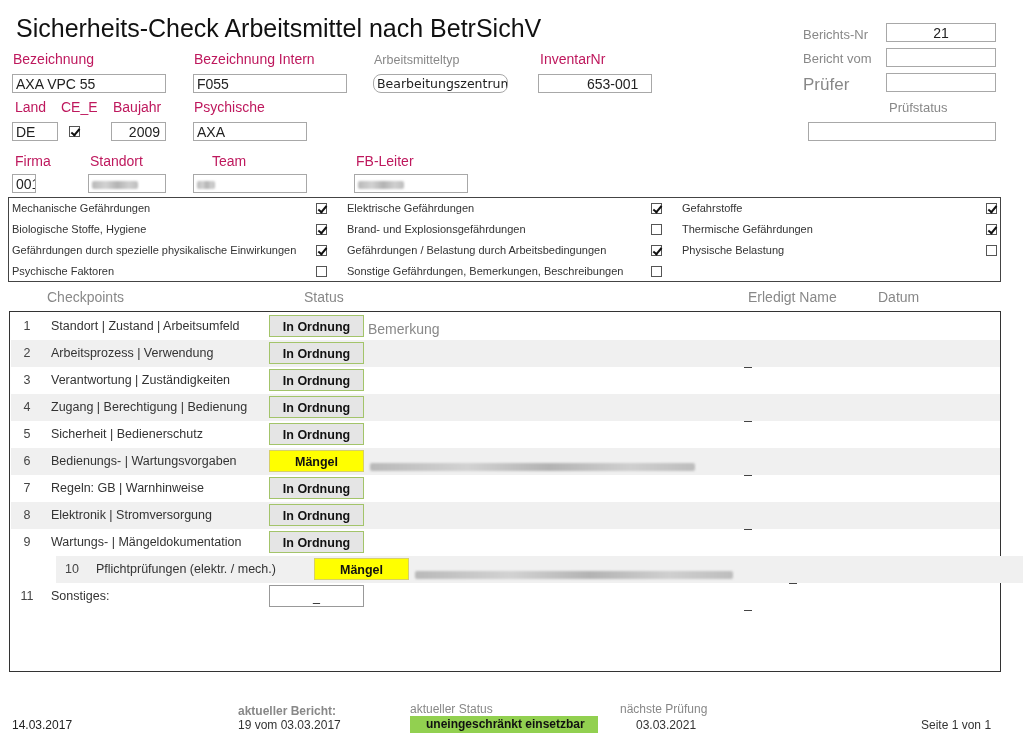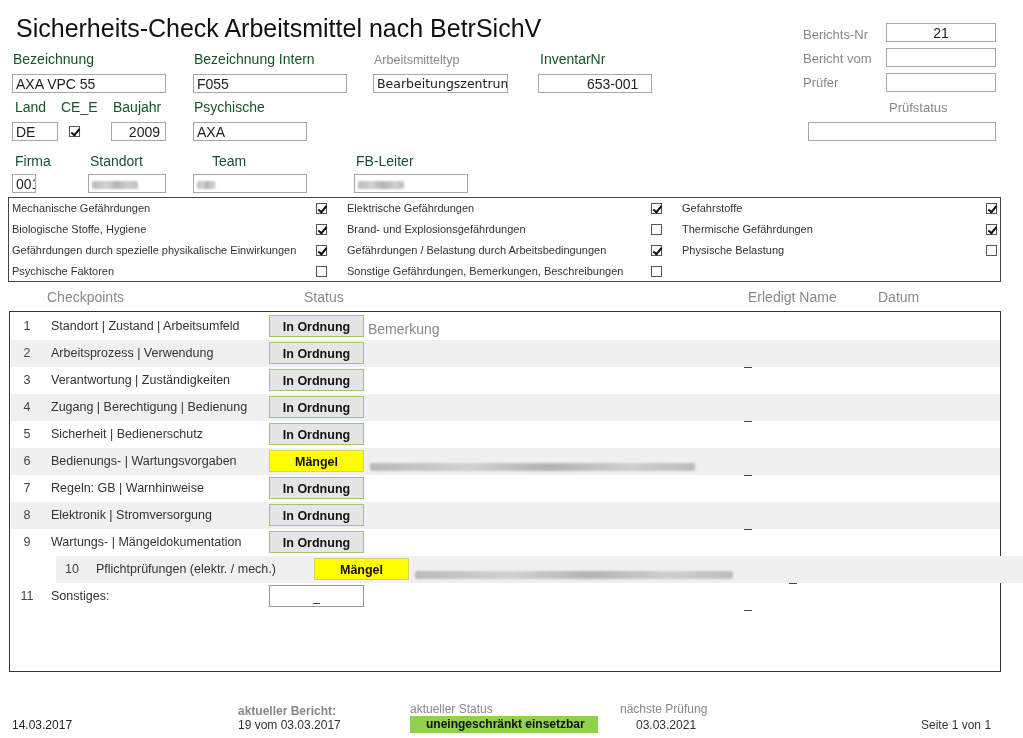--- a/index.html
+++ b/index.html
@@ -1,21 +1,21 @@
 <!DOCTYPE html>
 <html><head>
 <meta charset="utf-8">
 <style>
   * { box-sizing: border-box; margin: 0; padding: 0; }
   html, body { width: 1023px; height: 738px; background: #ffffff; overflow: hidden; }
   body { position: relative; font-family: "Liberation Sans", sans-serif; color: #222; }
 
   .abs { position: absolute; }
   .title { left: 16px; top: 14px; font-size: 25px; color: #111; white-space: nowrap; }
-  .lbl { font-size: 14px; color: #14532d; white-space: nowrap; }
+  .lbl { font-size: 14px; color: #be185d; white-space: nowrap; }
   .lbl-sm { font-size: 12.5px; color: #888; white-space: nowrap; }
   .field {
     position: absolute; height: 19px; border: 1px solid #a8a8a8; background: #fff;
     font-size: 14px; color: #222; padding: 1px 3px; line-height: 16px; white-space: nowrap; overflow: hidden;
   }
   .field.right { text-align: right; padding-right: 5px; }
   .field.center { text-align: center; }
   .field.serif-ish { font-family: "DejaVu Sans", sans-serif; font-size: 12.5px; }
   .blur {
     display: inline-block; height: 8px; margin-top: 4px; border-radius: 2px;
@@ -68,36 +68,36 @@
 
 <div class="abs title">Sicherheits-Check Arbeitsmittel nach BetrSichV</div>
 
 
 <div class="abs lbl-sm" style="left:803px;top:27px;font-size:13px;">Berichts-Nr</div>
 <div class="field center" style="left:886px;top:23px;width:110px;">21</div>
 
 <div class="abs lbl-sm" style="left:803px;top:51px;font-size:13px;">Bericht vom</div>
 <div class="field center" style="left:886px;top:48px;width:110px;"></div>
 
-<div class="abs lbl-sm" style="left:803px;top:75px;font-size:13px;">Prüfer</div>
+<div class="abs lbl-sm" style="left:803px;top:75px;font-size:17px;">Prüfer</div>
 <div class="field center" style="left:886px;top:73px;width:110px;padding-top:3px;">_</div>
 
 <div class="abs lbl-sm" style="left:889px;top:100px;font-size:13px;">Prüfstatus</div>
 <div class="field center" style="left:808px;top:122px;width:188px;padding-top:3px;">_</div>
 
 
 <div class="abs lbl" style="left:13px;top:51px;">Bezeichnung</div>
 <div class="abs lbl" style="left:194px;top:51px;">Bezeichnung Intern</div>
 <div class="abs lbl-sm" style="left:374px;top:53px;">Arbeitsmitteltyp</div>
 <div class="abs lbl" style="left:540px;top:51px;">InventarNr</div>
 
 
 <div class="field" style="left:12px;top:74px;width:154px;">AXA VPC 55</div>
 <div class="field" style="left:193px;top:74px;width:154px;">F055</div>
-<div class="field serif-ish" style="left:373px;top:74px;width:135px;">Bearbeitungszentrum</div>
+<div class="field serif-ish" style="left:373px;top:74px;width:135px;border-radius:8px;">Bearbeitungszentrum</div>
 <div class="field" style="left:538px;top:74px;width:114px;padding-left:48px;">653-001</div>
 
 
 <div class="abs lbl" style="left:15px;top:99px;">Land</div>
 <div class="abs lbl" style="left:61px;top:99px;">CE_E</div>
 <div class="abs lbl" style="left:113px;top:99px;">Baujahr</div>
 <div class="abs lbl" style="left:194px;top:99px;">Psychische</div>
 
 
 <div class="field" style="left:12px;top:122px;width:46px;">DE</div>

